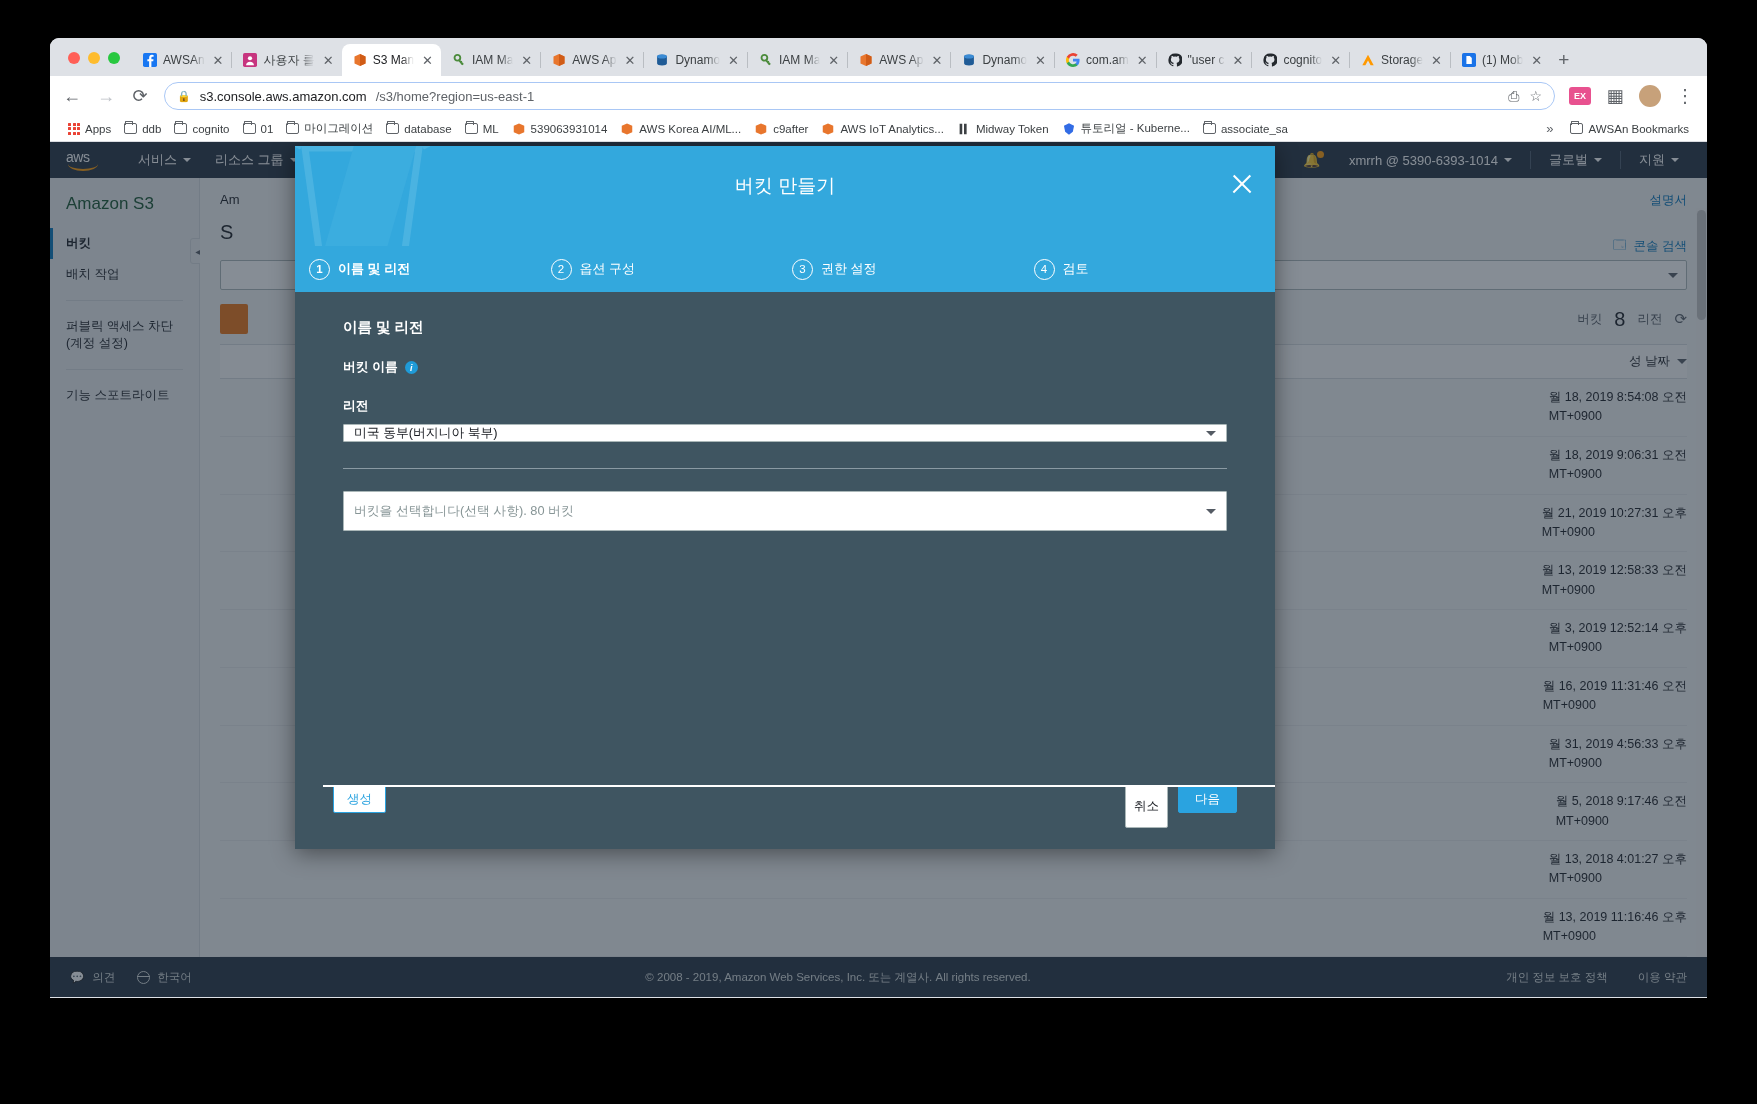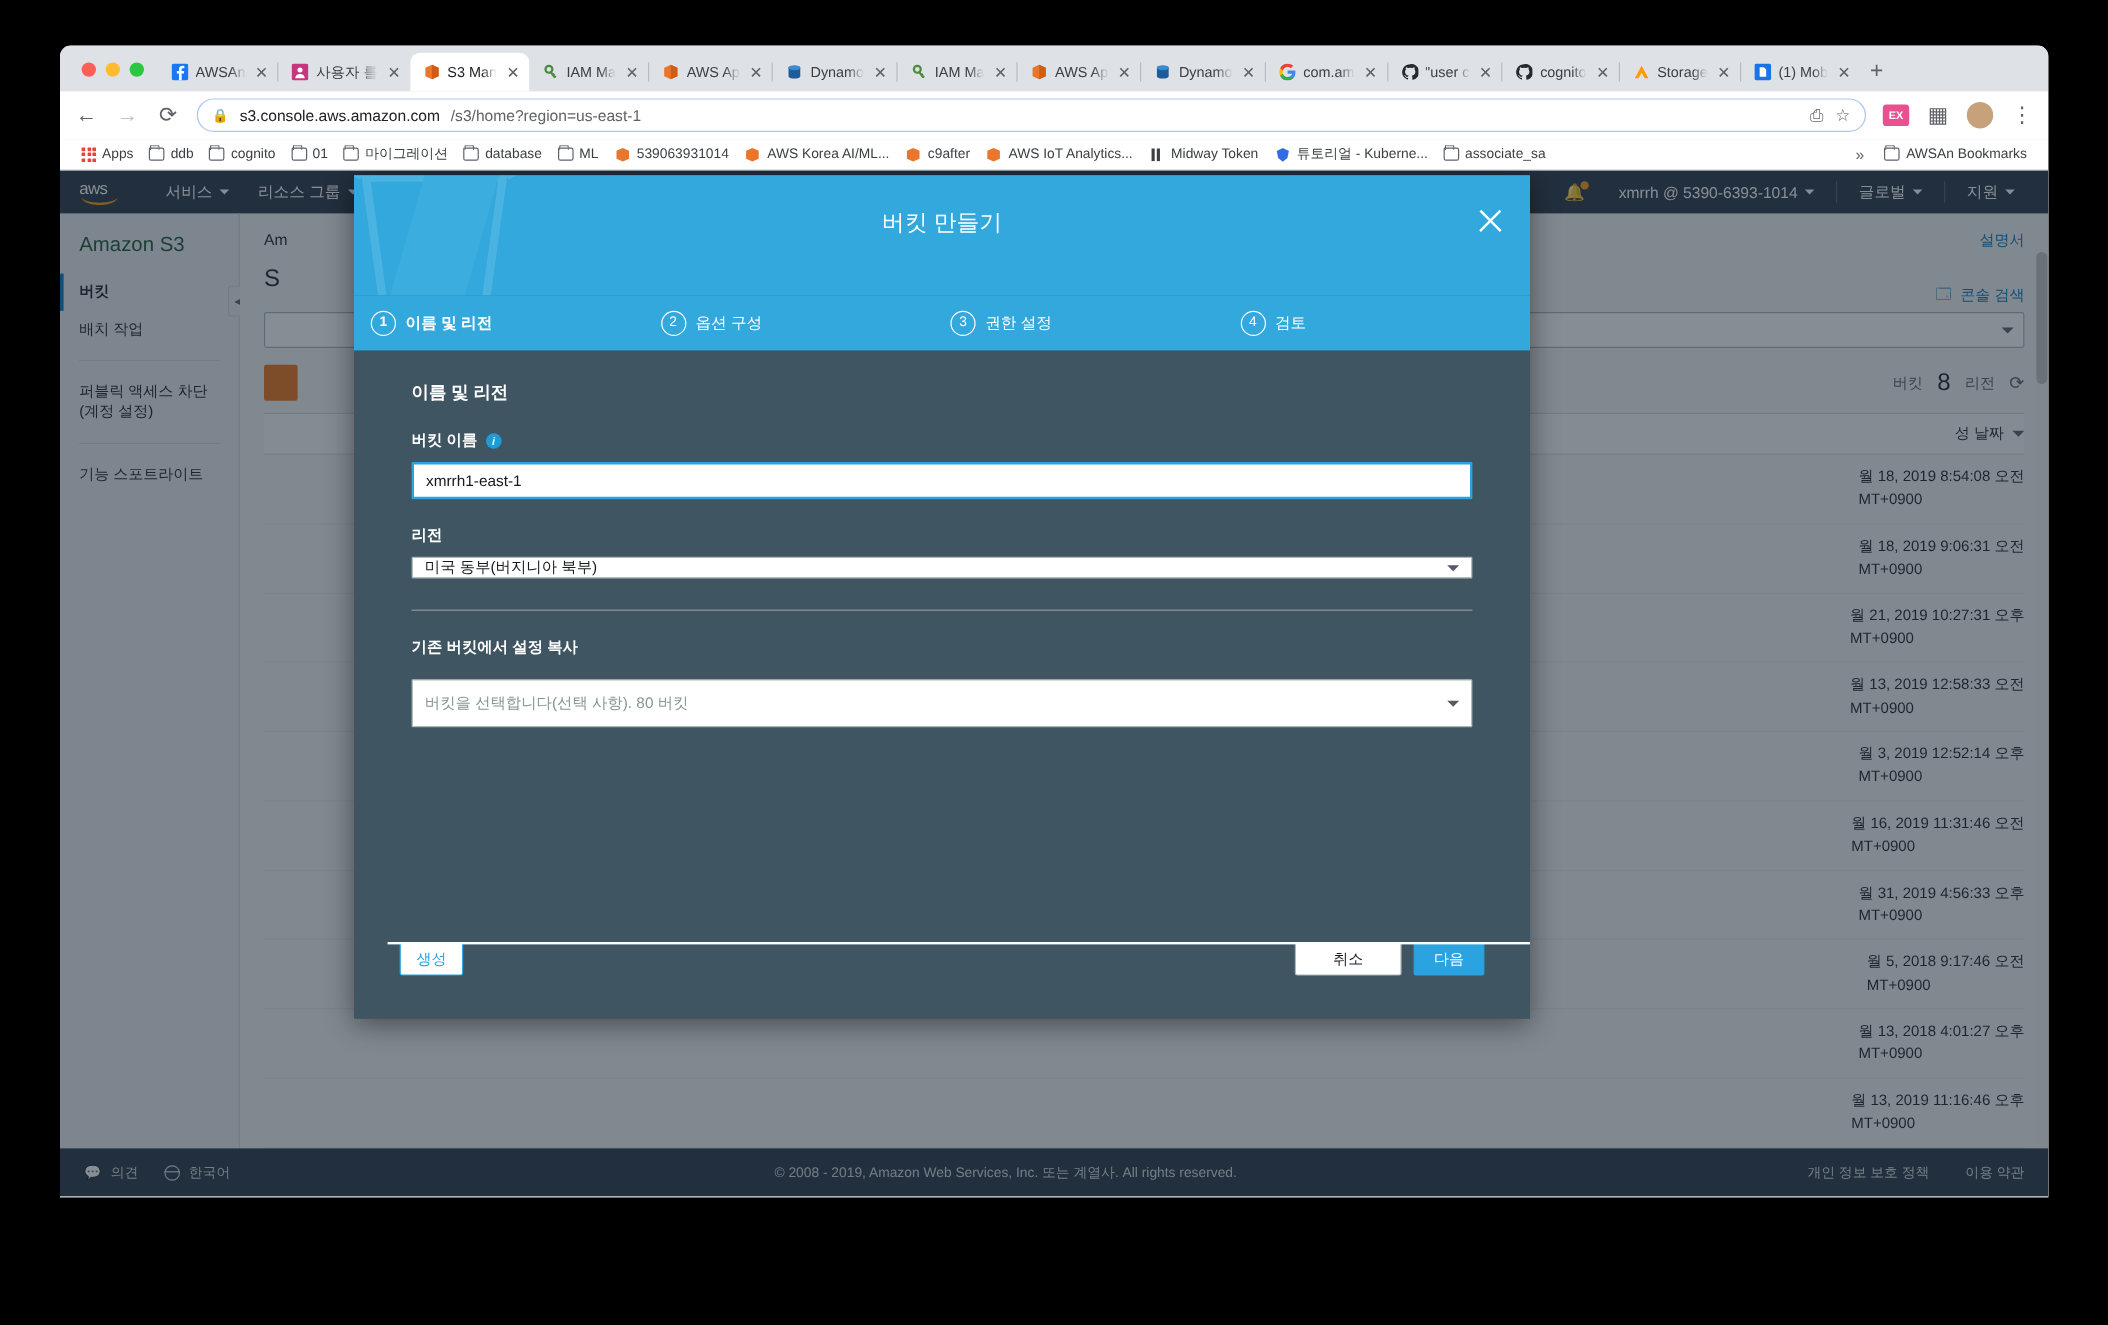--- a/index.html
+++ b/index.html
@@ -147,22 +147,22 @@
   .fsel .ph { color:#879596; }
   .selcaret { width:0;height:0;border-left:5px solid transparent;border-right:5px solid transparent;border-top:5px solid #545b64;}
   .divider { height:1px; background:#8a9aa3; margin:26px 0 22px; }
   .fgroup { margin-bottom:22px; }
 
   .mfoot { flex:0 0 64px; position:relative; padding:0 38px; }
   .mfoot .fline { position:absolute; left:28px; right:0; top:0; height:2px; background:#fff; }
   .mfoot .row { display:flex; height:64px; }
   .btn-w { background:#fff; border:1px solid #2aa3e0; color:#2aa3e0; border-radius:2px; height:28px;
            padding:0 13px; font-size:12.5px; cursor:pointer; font-family:inherit;}
-  .btn-cancel { background:#fff; border:1px solid #aab7b8; color:#16191f; border-radius:2px; height:28px;
-                padding:0 31px; font-size:12.5px; cursor:pointer; margin-left:auto; font-family:inherit;}
+  .btn-cancel { background:#fff; border:1px solid #aab7b8; color:#16191f; border-radius:2px; height:43px;
+                padding:0 8px; font-size:12.5px; cursor:pointer; margin-left:auto; font-family:inherit;}
   .btn-next { background:#2aa3e0; border:1px solid #2aa3e0; color:#fff; border-radius:2px; height:28px;
               padding:0 16px; font-size:12.5px; cursor:pointer; margin-left:10px; font-family:inherit;}
 </style>
 </head>
 <body>
 
 <div id="desktop">
   <div id="browser">
 
     <div class="tabstrip">
@@ -614,35 +614,33 @@
           </div>
 
         <div class="mbody">
           <h3 class="sectitle">이름 및 리전</h3>
 
           <div class="fgroup">
             <div class="flabel">
               <span>버킷 이름</span>
               <span class="infoi">i</span>
             </div>
-            <input class="ftext" value="xmrrh1-east-1" style="">
           </div>
 
           <div class="fgroup">
             <div class="flabel">리전</div>
             <div class="fsel">
               <span>미국 동부(버지니아 북부)</span>
               <span class="selcaret"></span>
             </div>
           </div>
 
           <div class="divider"></div>
 
           <div class="fgroup">
-            <div class="flabel">기존 버킷에서 설정 복사</div>
             <div class="fsel big" style="margin-top:18px;">
               <span class="ph">버킷을 선택합니다(선택 사항). 80 버킷</span>
               <span class="selcaret"></span>
             </div>
           </div>
         </div>
 
         <div class="mfoot">
           <div class="fline"></div>
           <div class="row">

